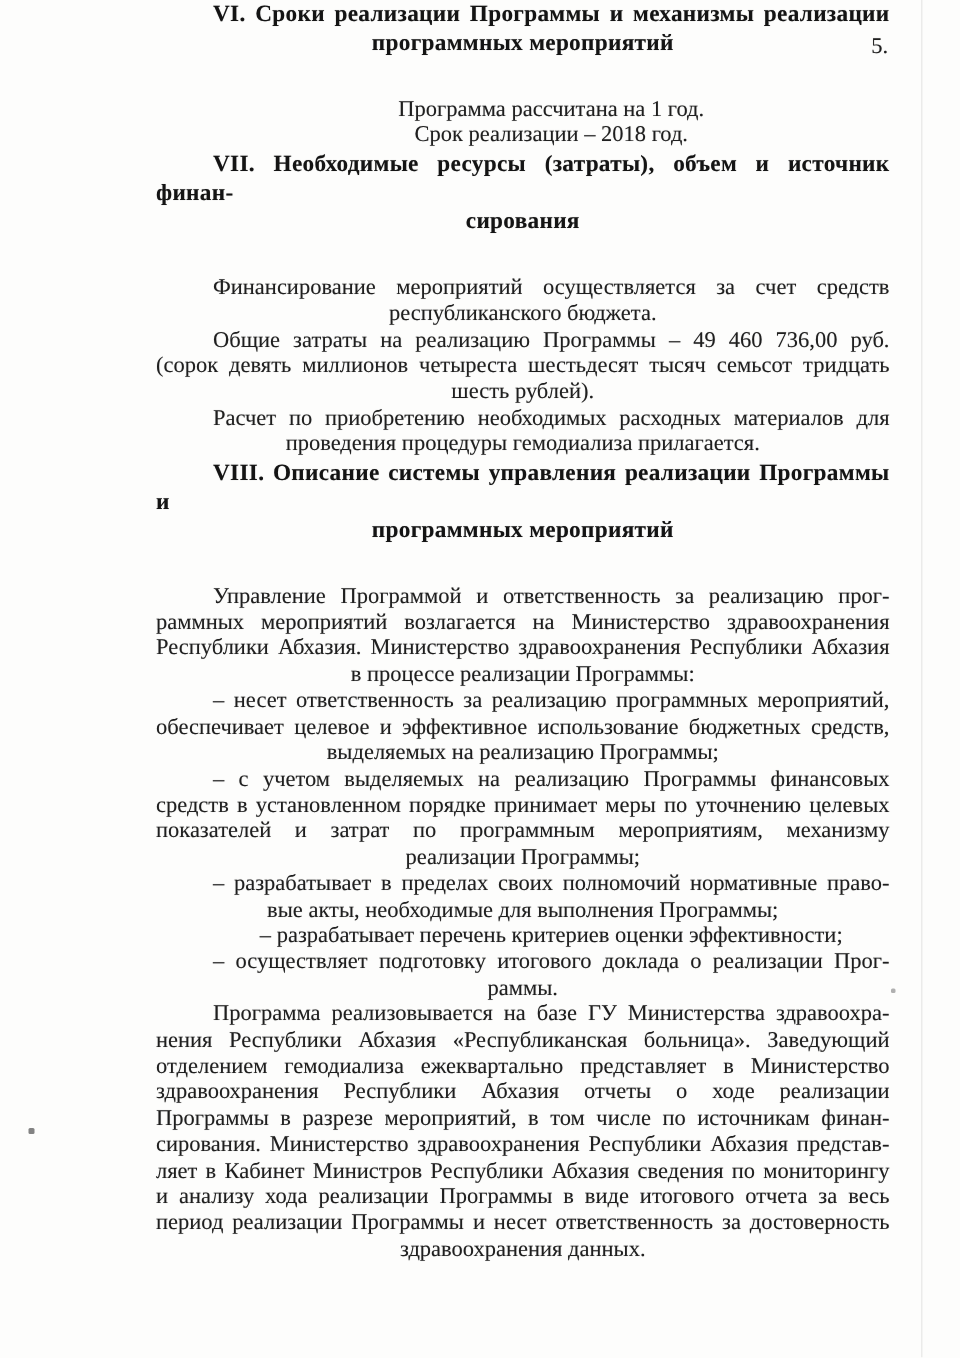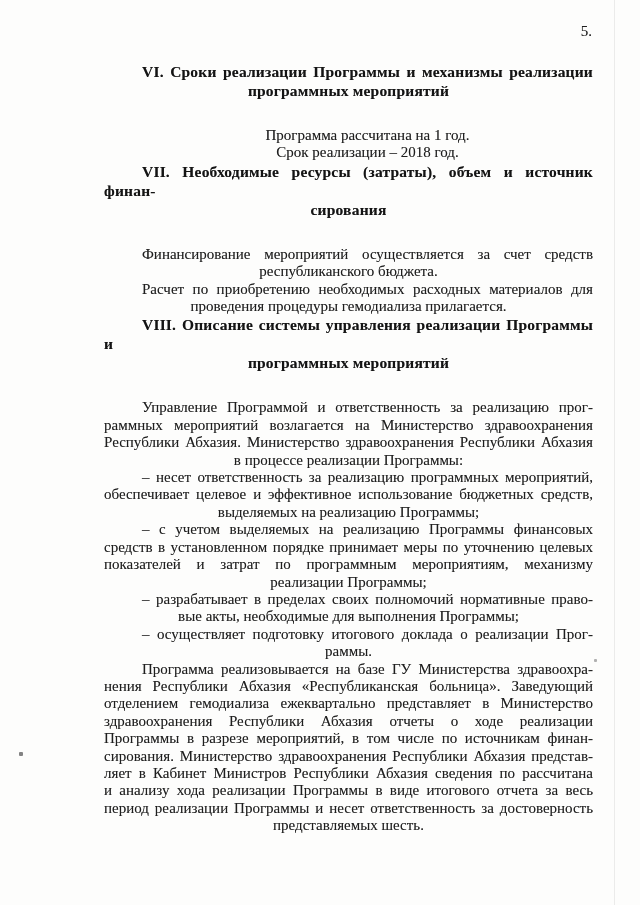--- a/index.html
+++ b/index.html
@@ -55,21 +55,20 @@
     right: 48px;
     font-size: 15px;
     color: #1f1f1f;
     text-shadow: 0 0 0.6px rgba(0,0,0,0.35);
   }
   .text-column {
     position: absolute;
     left: 104px;
     top: 0;
     width: 489px;
-    padding-top: 62px;
   }
   .block { margin: 0; }
   .block.heading { }
   .block.heading:first-child { margin-top: 0; }
   .block.heading + .block.para { margin-top: 27px; }
   .line {
     font-size: 15px;
     line-height: 17.4px;
     text-align: center;
     text-shadow: 0 0 0.6px rgba(0,0,0,0.35);
@@ -113,20 +112,25 @@
       </div>
       <div class="block heading">
         <div class="line just ind">VII. Необходимые ресурсы (затраты), объем и источник финан-</div>
         <div class="line">сирования</div>
       </div>
       <div class="block para">
         <div class="line just ind">Финансирование мероприятий осуществляется за счет средств</div>
         <div class="line">республиканского бюджета.</div>
       </div>
       <div class="block para">
+        <div class="line just ind">Общие затраты на реализацию Программы – 49 460 736,00 руб.</div>
+        <div class="line just">(сорок девять миллионов четыреста шестьдесят тысяч семьсот тридцать</div>
+        <div class="line">шесть рублей).</div>
+      </div>
+      <div class="block para">
         <div class="line just ind">Расчет по приобретению необходимых расходных материалов для</div>
         <div class="line">проведения процедуры гемодиализа прилагается.</div>
       </div>
       <div class="block heading">
         <div class="line just ind">VIII. Описание системы управления реализации Программы и</div>
         <div class="line">программных мероприятий</div>
       </div>
       <div class="block para">
         <div class="line just ind">Управление Программой и ответственность за реализацию прог-</div>
         <div class="line just">раммных мероприятий возлагается на Министерство здравоохранения</div>
@@ -142,29 +146,32 @@
         <div class="line just ind">– с учетом выделяемых на реализацию Программы финансовых</div>
         <div class="line just">средств в установленном порядке принимает меры по уточнению целевых</div>
         <div class="line just">показателей и затрат по программным мероприятиям, механизму</div>
         <div class="line">реализации Программы;</div>
       </div>
       <div class="block para">
         <div class="line just ind">– разрабатывает в пределах своих полномочий нормативные право-</div>
         <div class="line">вые акты, необходимые для выполнения Программы;</div>
       </div>
       <div class="block para">
+        <div class="line ind">– разрабатывает перечень критериев оценки эффективности;</div>
+      </div>
+      <div class="block para">
         <div class="line just ind">– осуществляет подготовку итогового доклада о реализации Прог-</div>
         <div class="line">раммы.</div>
       </div>
       <div class="block para">
         <div class="line just ind">Программа реализовывается на базе ГУ Министерства здравоохра-</div>
         <div class="line just">нения Республики Абхазия «Республиканская больница». Заведующий</div>
         <div class="line just">отделением гемодиализа ежеквартально представляет в Министерство</div>
         <div class="line just">здравоохранения Республики Абхазия отчеты о ходе реализации</div>
         <div class="line just">Программы в разрезе мероприятий, в том числе по источникам финан-</div>
         <div class="line just">сирования. Министерство здравоохранения Республики Абхазия представ-</div>
-        <div class="line just">ляет в Кабинет Министров Республики Абхазия сведения по рассчитана</div>
+        <div class="line just">ляет в Кабинет Министров Республики Абхазия сведения по мониторингу</div>
         <div class="line just">и анализу хода реализации Программы в виде итогового отчета за весь</div>
         <div class="line just">период реализации Программы и несет ответственность за достоверность</div>
-        <div class="line">представляемых шесть.</div>
+        <div class="line">здравоохранения данных.</div>
       </div>
     </div>
 </div>
 
 </body></html>

